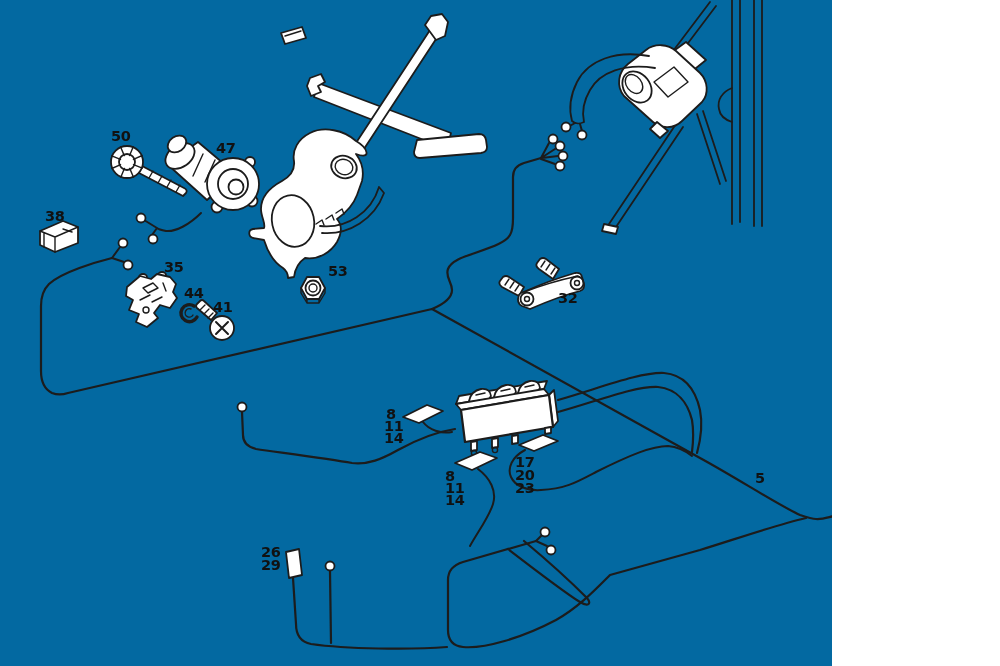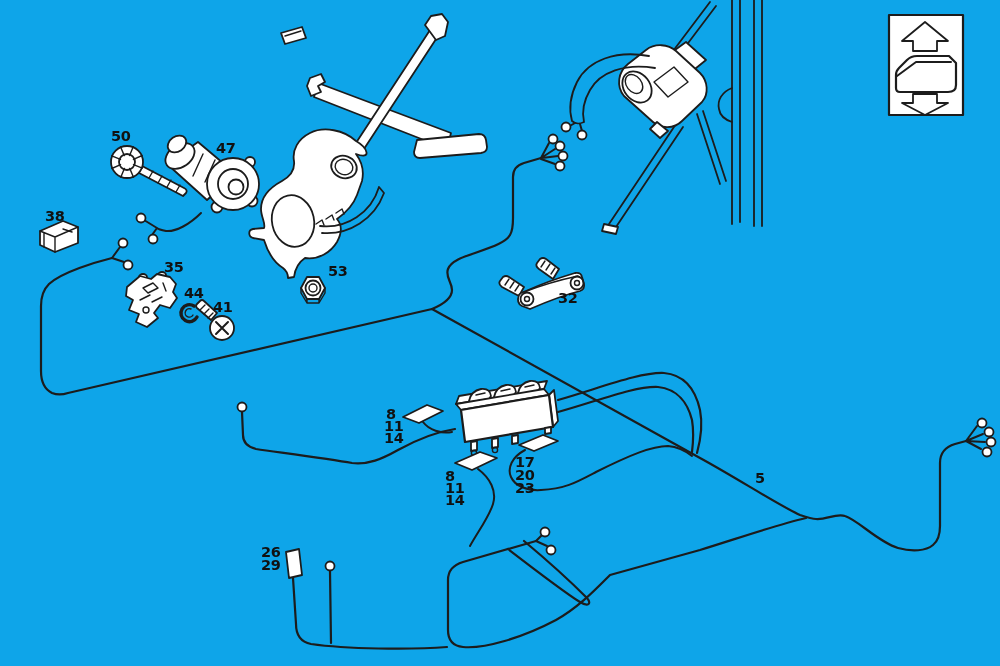--- a/index.html
+++ b/index.html
@@ -1,16 +1,16 @@
 <!DOCTYPE html>
 <html><head>
 <meta charset="utf-8">
 <style>
   html,body{margin:0;padding:0;background:#ffffff;}
-  .stage{position:relative;width:1000px;height:666px;background:#0ea5e9;overflow:hidden;
+  .stage{position:relative;width:832px;height:666px;background:#0369a1;overflow:hidden;
          font-family:"DejaVu Sans","Liberation Sans",sans-serif;}
   svg{display:block}
   .ln  {fill:none;stroke:#1c1c1c;stroke-width:2.2;stroke-linecap:round;stroke-linejoin:round;}
   .ln2 {fill:none;stroke:#1c1c1c;stroke-width:2.0;stroke-linecap:round;stroke-linejoin:round;}
   .p18 {fill:none;stroke:#1c1c1c;stroke-width:1.8;stroke-linecap:round;stroke-linejoin:round;}
   .thin{fill:none;stroke:#1c1c1c;stroke-width:1.4;stroke-linecap:round;stroke-linejoin:round;}
   .pw  {fill:#ffffff;stroke:#1c1c1c;stroke-width:1.8;stroke-linejoin:round;stroke-linecap:round;}
   .pw2 {fill:#ffffff;stroke:#1c1c1c;stroke-width:2.2;stroke-linejoin:round;stroke-linecap:round;}
   .term{fill:#ffffff;stroke:#1c1c1c;stroke-width:1.8;}
   .lbl {font:bold 14.5px "DejaVu Sans","Liberation Sans",sans-serif;fill:#111111;letter-spacing:-0.3px;}

